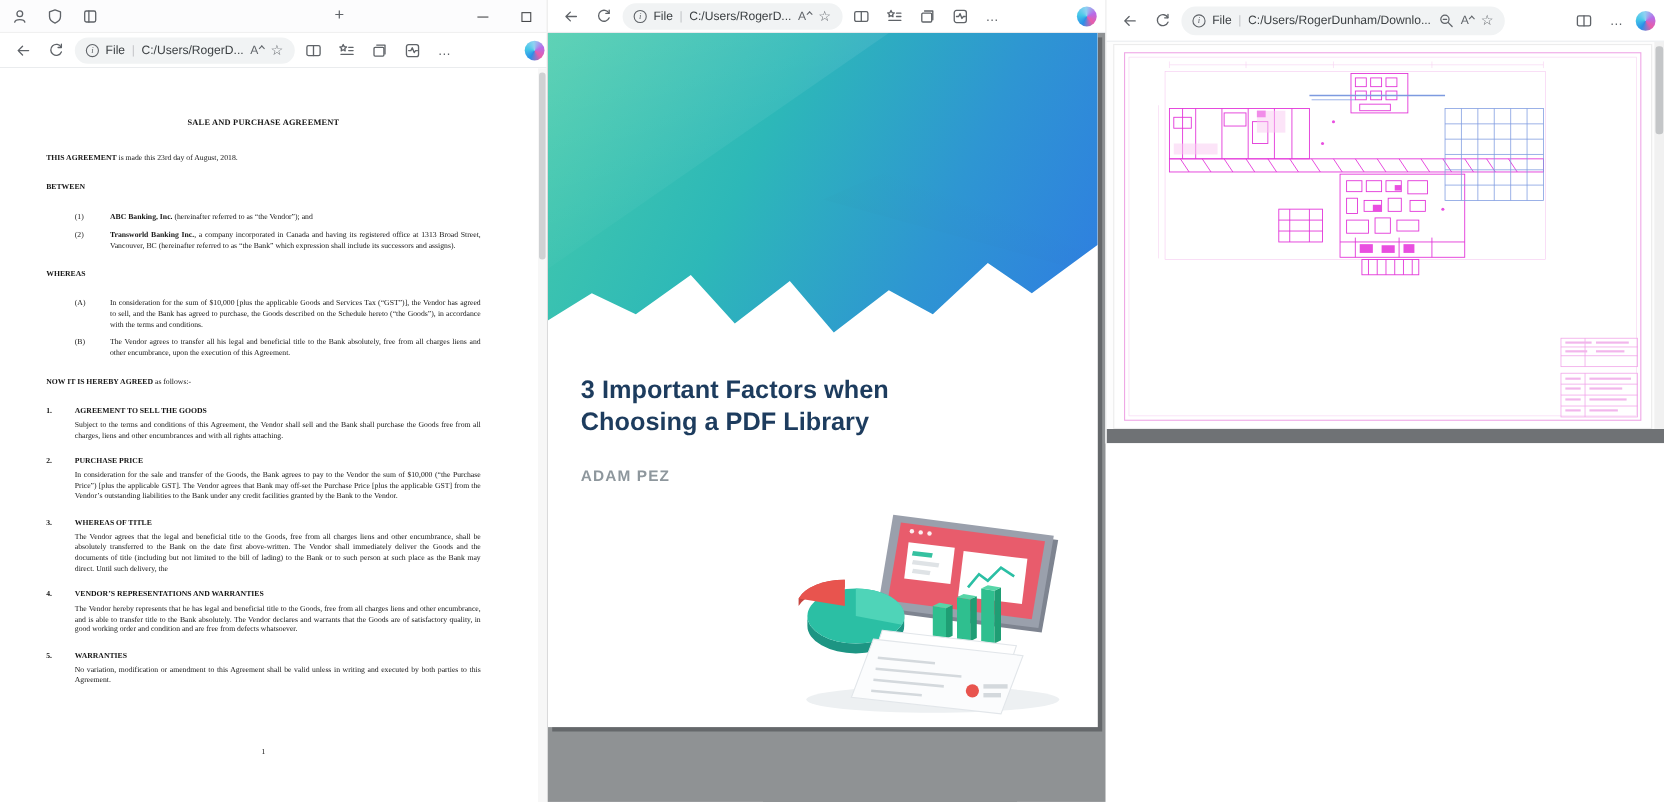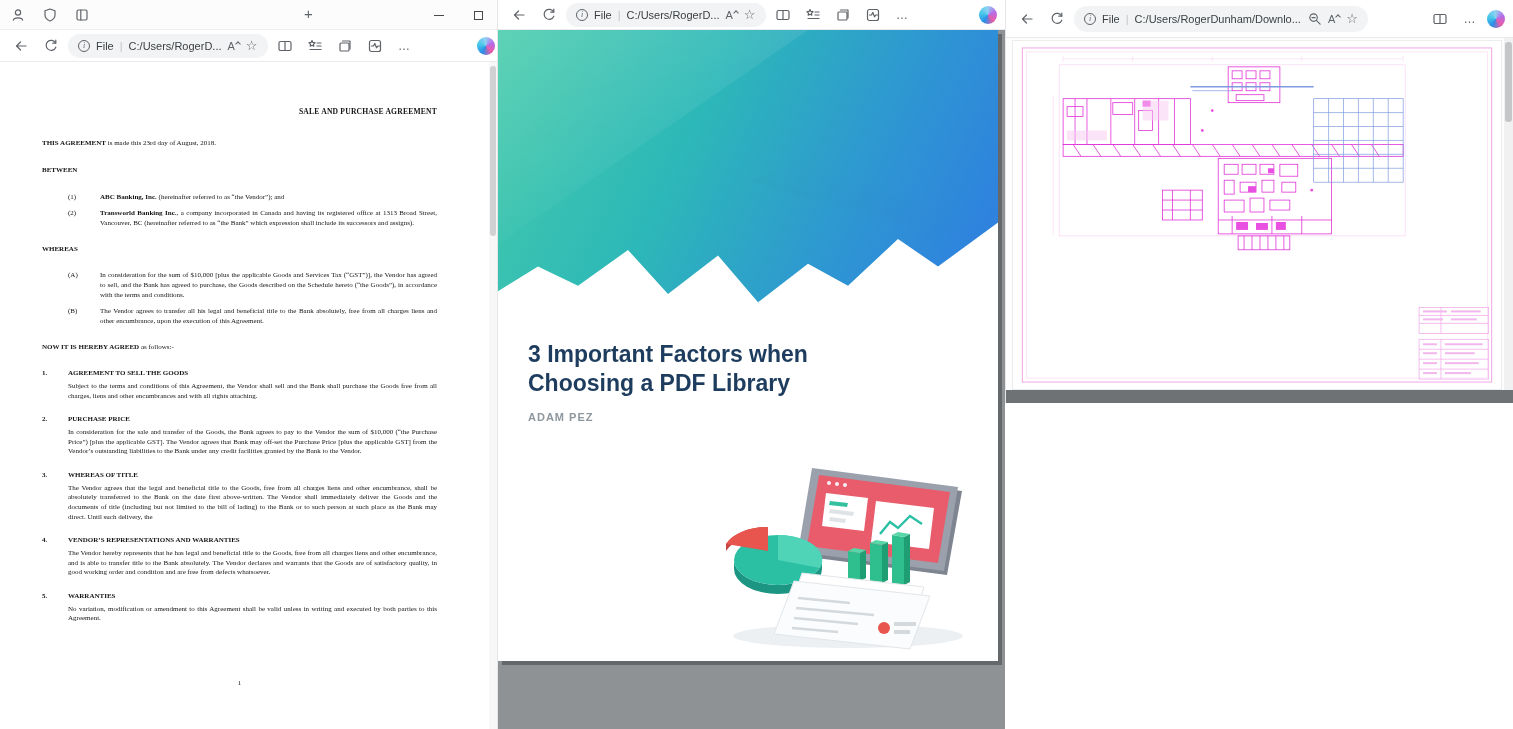--- a/index.html
+++ b/index.html
@@ -48,21 +48,21 @@
   .spacer{flex:1 1 auto}
   .copilot{width:18px;height:18px;border-radius:50%;flex:0 0 auto;
     background:conic-gradient(from 210deg,#2a8fe8,#45c7e8,#8fd2f2,#b76ce8,#e85ca8,#2a8fe8)}
 
   
   .docarea{position:relative;height:667px;background:#fff;overflow:hidden}
   .vscroll{position:absolute;right:0;top:0;bottom:0;width:8px;background:#f7f7f7}
   .vscroll .thumb{position:absolute;top:4px;left:1px;width:6px;height:170px;background:#cfd1d3;border-radius:3px}
   .doc{font-family:"Liberation Serif",serif;font-size:7px;line-height:1.38;color:#141414;
     padding:45px 60px 0 42px}
-  .doc-title{font-size:7.6px;font-weight:bold;text-align:right;margin-bottom:22px;letter-spacing:.2px}
+  .doc-title{font-size:7.6px;font-weight:bold;text-align:center;margin-bottom:22px;letter-spacing:.2px}
   .para{text-align:justify;margin-bottom:17px}
   .label-b{font-weight:bold;margin-bottom:17px}
   .hang{display:grid;grid-template-columns:32px 1fr;margin-left:26px;margin-bottom:2px}
   .hang .txt{text-align:justify}
   .group{margin-bottom:16px}
   .group .hang{margin-bottom:7px}
   .sect{display:grid;grid-template-columns:26px 1fr;margin-bottom:14px}
   .sect .num,.sect .heading{font-weight:bold}
   .sect .body{grid-column:2;text-align:justify;margin-top:3px}
   .pagenum{text-align:center;margin-top:55px}
@@ -75,21 +75,21 @@
     background:linear-gradient(115deg,#45cbaa 0%,#2db8b8 38%,#2e96d2 70%,#2f7ce2 100%);
     clip-path:polygon(0 0,100% 0,100% 70%,88% 86%,80% 76%,70% 93%,62% 85%,52% 99%,44% 82%,34% 96%,26% 80%,16% 93%,8% 86%,0 95%)}
   .cover-gradient::after{content:"";position:absolute;inset:0;
     background:linear-gradient(160deg,rgba(255,255,255,.14),rgba(255,255,255,0) 55%);
     clip-path:polygon(0 0,62% 0,0 78%)}
   .cover-gradient::before{content:"";position:absolute;inset:0;
     background:linear-gradient(20deg,rgba(0,0,0,.05),rgba(0,0,0,0) 60%);
     clip-path:polygon(100% 15%,100% 80%,50% 55%)}
   .cover-title{position:absolute;left:30px;top:310px;font-size:23px;font-weight:600;
     color:#1d3c5e;line-height:29px}
-  .cover-author{position:absolute;left:30px;top:381px;font-size:11px;font-weight:700;
+  .cover-author{position:absolute;left:30px;top:394px;font-size:14px;font-weight:700;
     color:#8e979d;letter-spacing:1px}
   .illus{position:absolute;left:200px;top:400px;width:280px;height:225px}
 
   
   .viewer-right{position:relative;height:365px;background:#fdfdfd;overflow:hidden}
   .page-right{position:absolute;left:6px;top:2px;width:490px;height:350px;background:#fff;
     border:1px solid #ececec}
   .bottom-strip{position:absolute;left:0;right:0;top:352px;height:13px;background:#6f7275}
   .vscroll-r{position:absolute;right:0;top:0;width:9px;height:352px;background:#f1f1f1}
   .vscroll-r .thumb{position:absolute;top:4px;left:1px;width:7px;height:80px;background:#c4c6c8;border-radius:3px}

